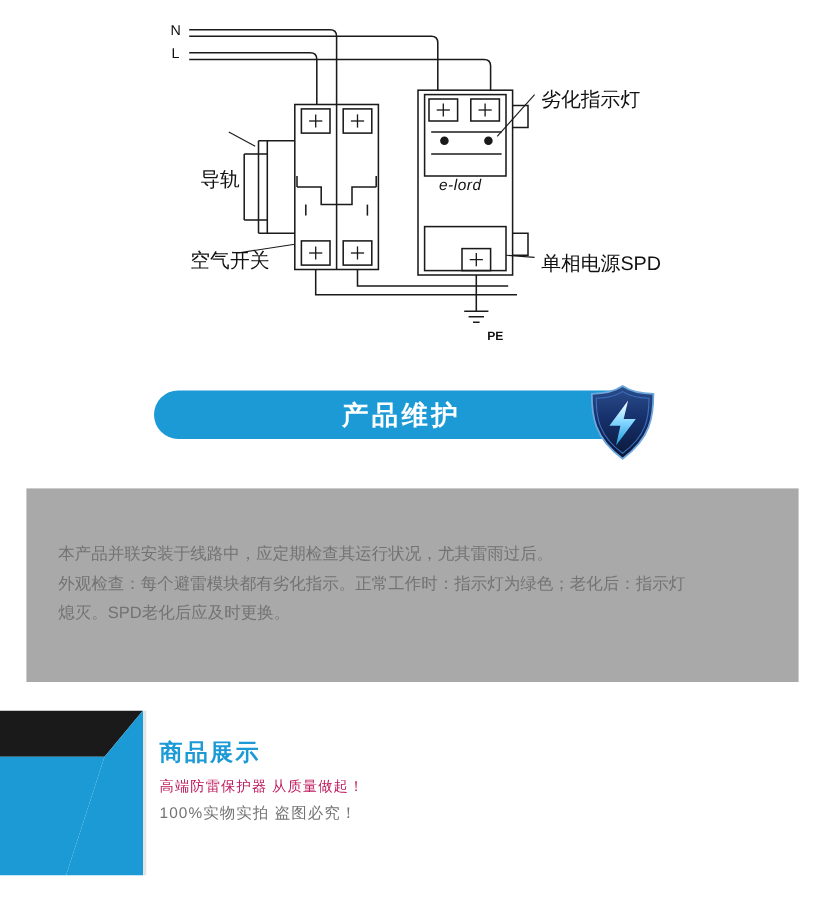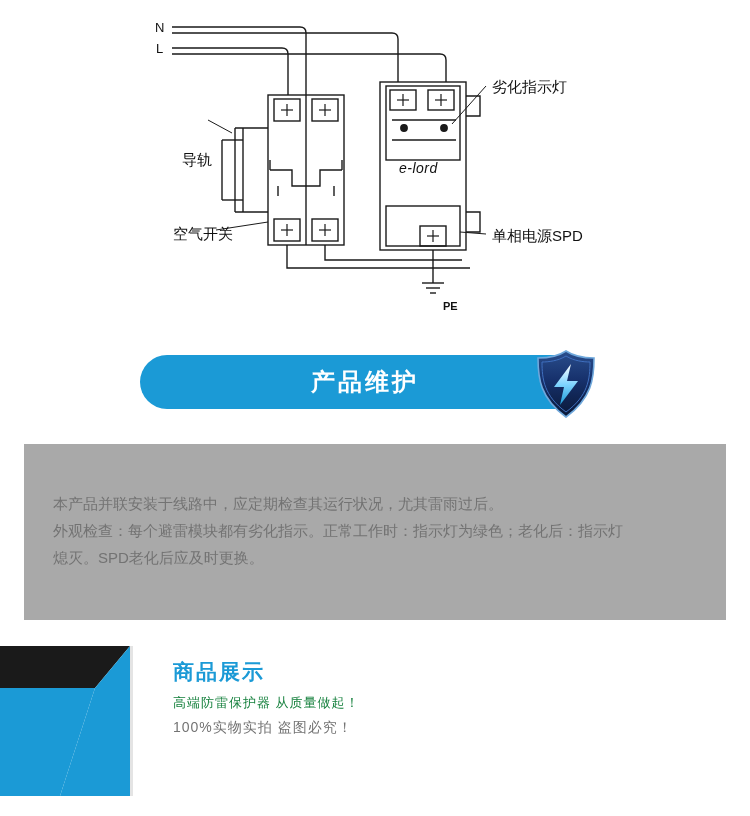--- a/index.html
+++ b/index.html
@@ -25,21 +25,21 @@
     position: relative;
     width: 750px;
     height: 345px;
     background: #ffffff;
   }
   .diagram svg {
     display: block;
   }
   .diag-label {
     position: absolute;
-    font-size: 15px;
+    font-size: 18px;
     color: #111;
     white-space: nowrap;
     font-family: "Liberation Sans", sans-serif;
   }
   .lbl-N { left: 155px; top: 20px; font-size: 13px; }
   .lbl-L { left: 156px; top: 41px; font-size: 13px; }
   .lbl-daogui { left: 182px; top: 109px; margin-top: 42px; }
   .lbl-kongqi { left: 173px; top: 225px; text-align: center; }
   .lbl-liehua { left: 492px; top: 78px; }
   .lbl-spd { left: 492px; top: 227px; text-align: center; }
@@ -49,21 +49,21 @@
     font-size: 14px;
     font-style: italic;
     color: #111;
     letter-spacing: 0.5px;
   }
   .banner {
     position: absolute;
     left: 140px;
     top: 355px;
     width: 450px;
-    height: 54px;
+    height: 44px;
     background: #1b9ad6;
     border-radius: 27px;
     display: flex;
     align-items: center;
     justify-content: center;
   }
   .banner-title {
     color: #ffffff;
     font-size: 24px;
     letter-spacing: 3px;
@@ -112,38 +112,37 @@
   }
   .bottom-bg {
     position: absolute;
     left: 0; top: 0;
     width: 750px; height: 150px;
     background: #ffffff;
   }
   .bottom-text {
     position: absolute;
     left: 145px;
-    top: 12px;
+    top: 24px;
     width: 560px;
-    margin-left: 28px;
   }
   .bt-title {
     color: #1b9ad6;
     font-size: 21px;
     font-weight: bold;
     letter-spacing: 2px;
     margin-bottom: 8px;
     font-family: "Liberation Sans", sans-serif;
   }
   .bt-sub1 {
-    color: #15803d;
+    color: #be185d;
     font-size: 13px;
     letter-spacing: 1px;
     margin-bottom: 7px;
-    font-family: Liberation Sans, sans-serif;
+    font-family: Liberation Serif, serif;
   }
   .bt-sub2 {
     color: #737373;
     font-size: 14px;
     letter-spacing: 1px;
     font-family: "Liberation Sans", sans-serif;
   }
 </style>
 </head>
 <body>

